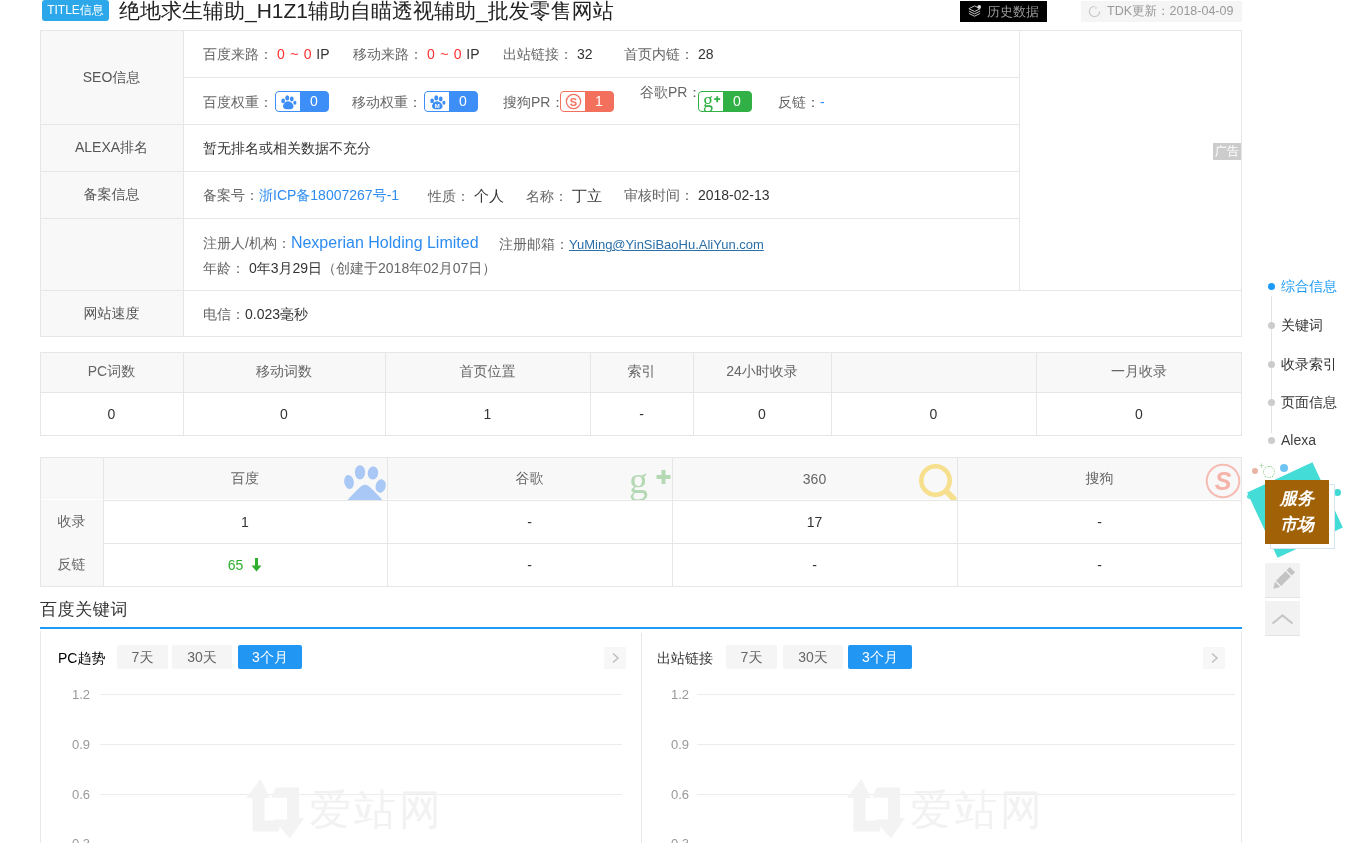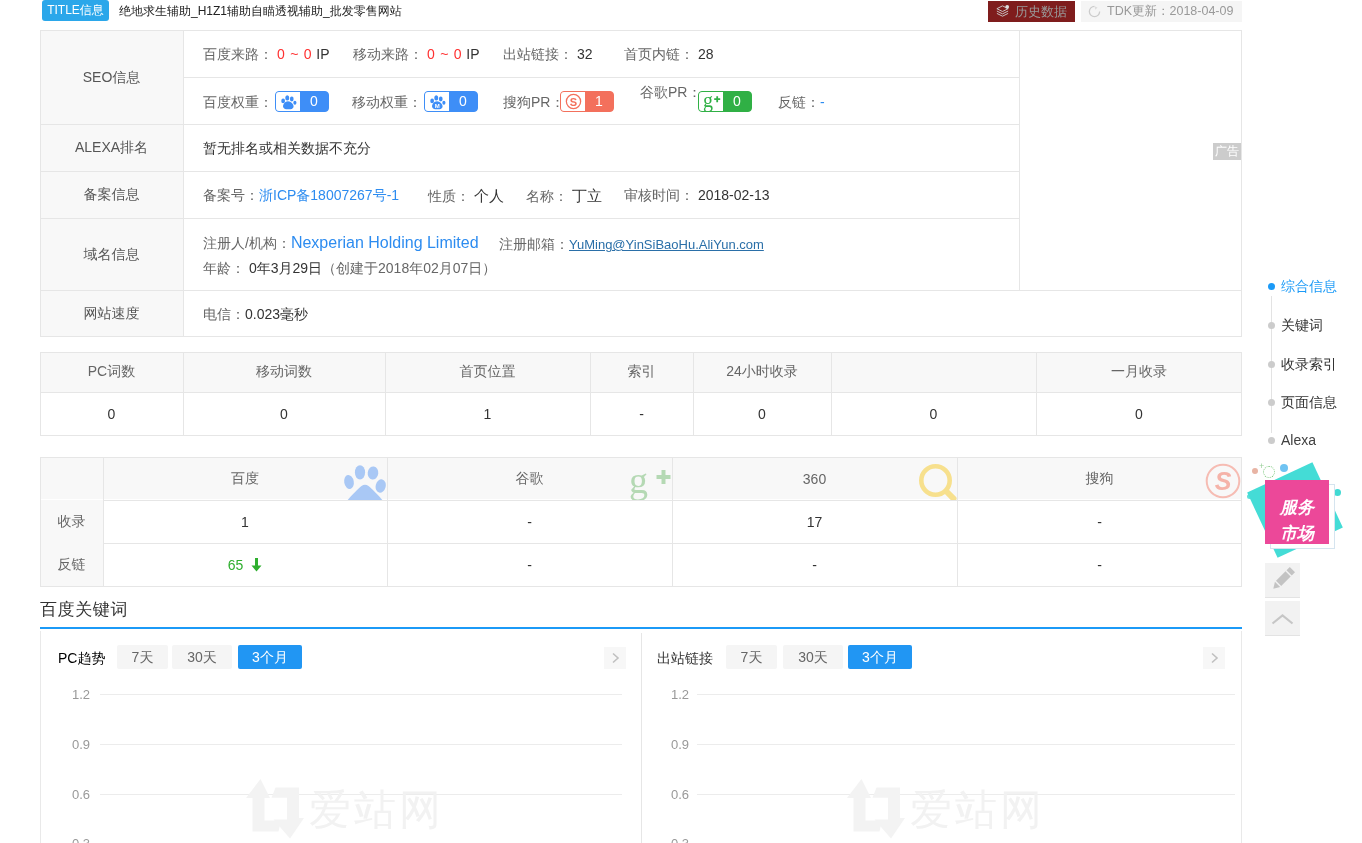--- a/index.html
+++ b/index.html
@@ -20,23 +20,23 @@
   background:#f5f5f5;color:#666;font-size:14px;border-radius:2px;text-align:center;}
 .tabbtn.on{background:#2196f3;color:#fff;}
 .cell{position:absolute;display:flex;align-items:center;justify-content:center;}
 .gray{background:#f8f8f8;}
 </style>
 </head>
 <body>
 <div id="page">
 
   <div class="abs" style="left:42px;top:0;width:67px;height:21px;background:#2ba7ea;border-radius:3px;color:#fff;font-size:12px;text-align:center;line-height:21px;">TITLE信息</div>
-  <div class="abs" style="left:119px;top:1px;font-size:12px;color:#222;line-height:20px;">绝地求生辅助_H1Z1辅助自瞄透视辅助_批发零售网站</div>
-
-  <div class="abs" style="left:988px;top:1px;width:87px;height:21px;background:#7f1d1d;color:#999;font-size:13px;display:flex;align-items:center;">
+  <div class="abs" style="left:119px;top:1px;font-size:21px;color:#222;line-height:20px;">绝地求生辅助_H1Z1辅助自瞄透视辅助_批发零售网站</div>
+
+  <div class="abs" style="left:960px;top:1px;width:87px;height:21px;background:#000000;color:#999;font-size:13px;display:flex;align-items:center;">
     <svg style="margin-left:7px" width="15" height="15" viewBox="0 0 16 16">
         <g fill="none" stroke="#ccc" stroke-width="1">
           <path d="M8 2 L14 5 L8 8 L2 5 Z"></path>
           <path d="M2 7.5 L8 10.5 L14 7.5"></path>
           <path d="M2 10 L8 13 L14 10"></path>
         </g>
         <circle cx="13" cy="3" r="2" fill="#ddd"></circle>
       </svg>
     <span style="margin-left:5px">历史数据</span>
   </div>
@@ -62,21 +62,20 @@
 
     <div class="hline" style="left:143px;top:47px;width:836px;"></div>
     <div class="hline" style="left:0;top:94px;width:979px;"></div>
     <div class="hline" style="left:0;top:141px;width:979px;"></div>
     <div class="hline" style="left:0;top:188px;width:979px;"></div>
     <div class="hline" style="left:0;top:260px;width:1202px;"></div>
 
     <div class="glab" style="left:0;top:0;width:143px;line-height:94px;">SEO信息</div>
     <div class="glab" style="left:0;top:94px;width:143px;line-height:47px;">ALEXA排名</div>
     <div class="glab" style="left:0;top:141px;width:143px;line-height:47px;">备案信息</div>
-    <div class="glab" style="left:0;top:188px;width:143px;line-height:72px;">域名信息</div>
     <div class="glab" style="left:0;top:260px;width:143px;line-height:46px;">网站速度</div>
 
     <div class="abs" style="left:163px;top:16px;"><span class="lab">百度来路：</span> <span class="red">0 ~ 0</span> IP</div>
     <div class="abs" style="left:313px;top:16px;"><span class="lab">移动来路：</span> <span class="red">0 ~ 0</span> IP</div>
     <div class="abs" style="left:463px;top:16px;"><span class="lab">出站链接：</span> 32</div>
     <div class="abs" style="left:584px;top:16px;"><span class="lab">首页内链：</span> 28</div>
 
     <div class="abs" style="left:163px;top:62px;line-height:21px;"><span class="lab">百度权重：</span></div>
     <div class="abs wbadge" style="left:235px;top:61px;border:1px solid #3e8ef7;background:#3e8ef7">
         <span class="ic">
@@ -296,21 +295,21 @@
   <div class="abs" style="left:1281px;top:432px;font-size:14px;color:#404040;">Alexa</div>
 
   <div class="abs" style="left:1252px;top:468px;width:6px;height:6px;border-radius:50%;background:#e8b4a4;"></div>
   <div class="abs" style="left:1263px;top:466px;width:10px;height:10px;border-radius:50%;border:1.5px dotted #7ec87e;"></div>
   <div class="abs" style="left:1259px;top:461px;color:#9ad09a;font-size:9px;">+</div>
   <div class="abs" style="left:1280px;top:464px;width:8px;height:8px;border-radius:50%;background:#6fc3f2;"></div>
   <div class="abs" style="left:1334px;top:489px;width:7px;height:7px;border-radius:50%;background:#41d9d3;"></div>
   <div class="abs" style="left:1247px;top:494px;width:5px;height:5px;border-radius:50%;background:#5fe0da;"></div>
   <div class="abs" style="left:1259px;top:474px;width:72px;height:72px;background:#44dcd6;transform:rotate(-25deg);"></div>
   <div class="abs" style="left:1270px;top:484px;width:63px;height:63px;background:#fff;border:1px solid #d5e4ef;"></div>
-  <div class="abs" style="left:1265px;top:480px;width:64px;height:64px;background:#ec4899;color:#fff;font-size:17px;font-weight:bold;text-align:center;line-height:26px;padding-top:15px;box-sizing:border-box;font-style:italic;">服务<br>市场</div>
+  <div class="abs" style="left:1265px;top:480px;width:64px;height:64px;background:#a16207;color:#fff;font-size:17px;font-weight:bold;text-align:center;line-height:26px;padding-top:6px;box-sizing:border-box;font-style:italic;">服务<br>市场</div>
 
   <div class="abs" style="left:1265px;top:563px;width:35px;height:34px;background:#f2f2f2;border-bottom:1px solid #e3e3e3;">
     <svg width="35" height="34" viewBox="0 0 35 34">
         <g transform="rotate(45 17.5 16.5)" fill="#c3c3c3">
           <rect x="13.8" y="2.5" width="7.4" height="4.6"></rect>
           <rect x="13.8" y="8.6" width="7.4" height="13.4"></rect>
           <path d="M13.8 23.5 L21.2 23.5 L17.5 29.5 Z"></path>
         </g>
       </svg>
   </div>

